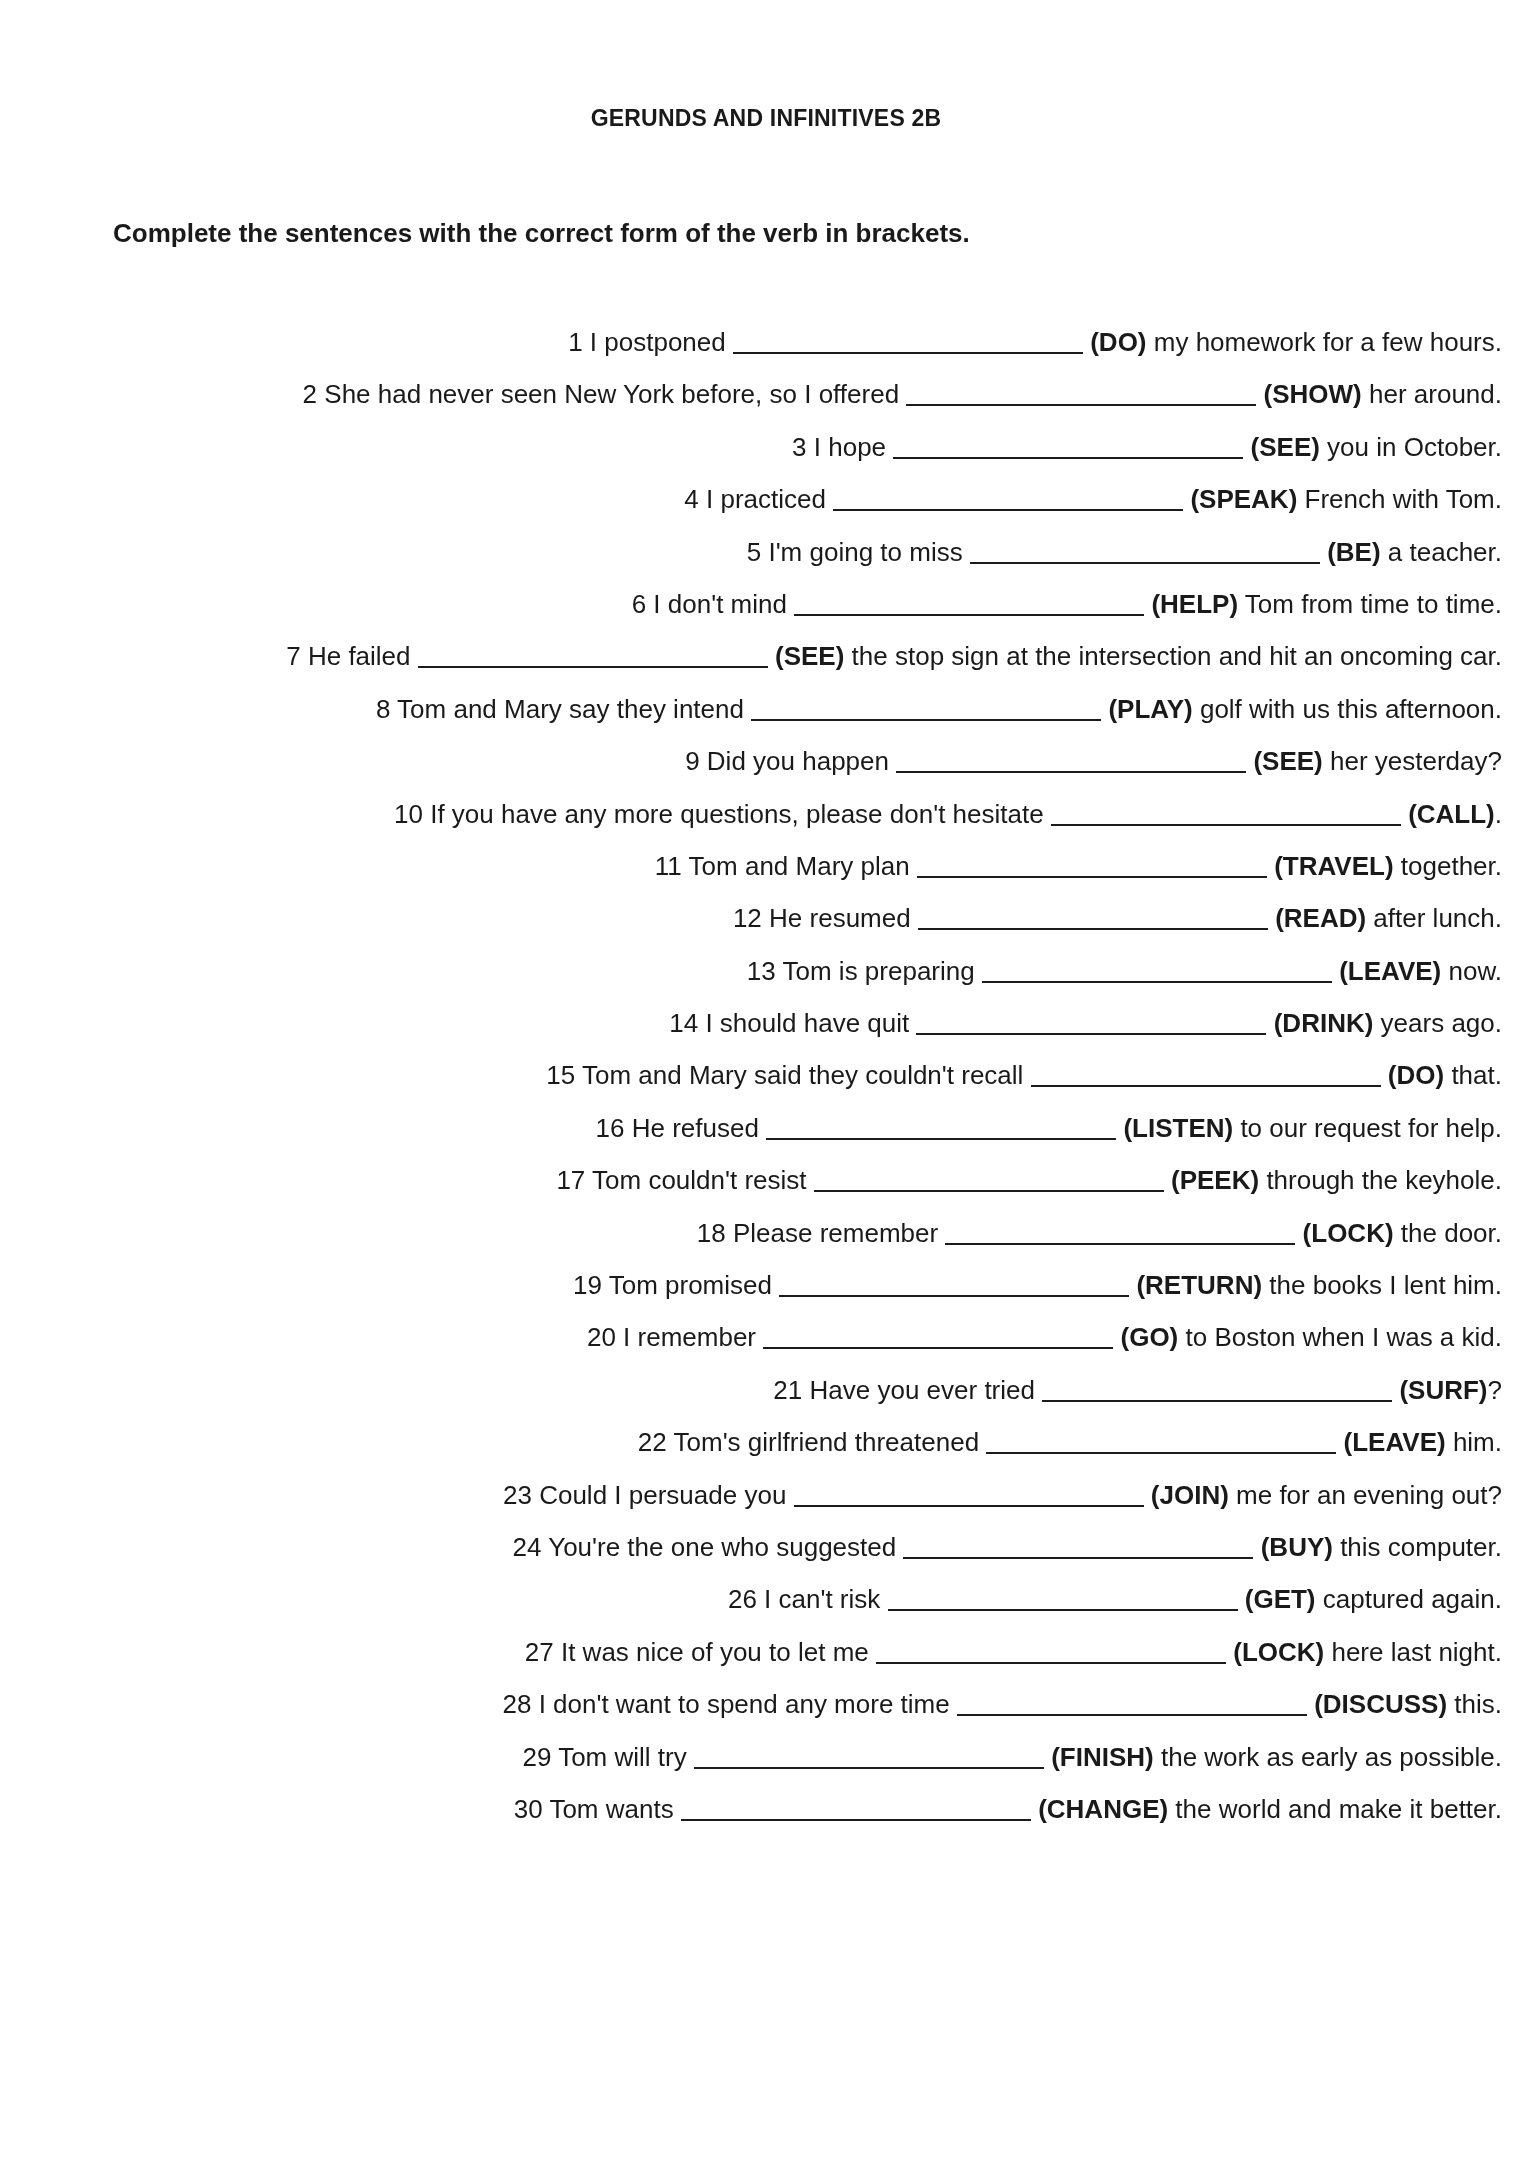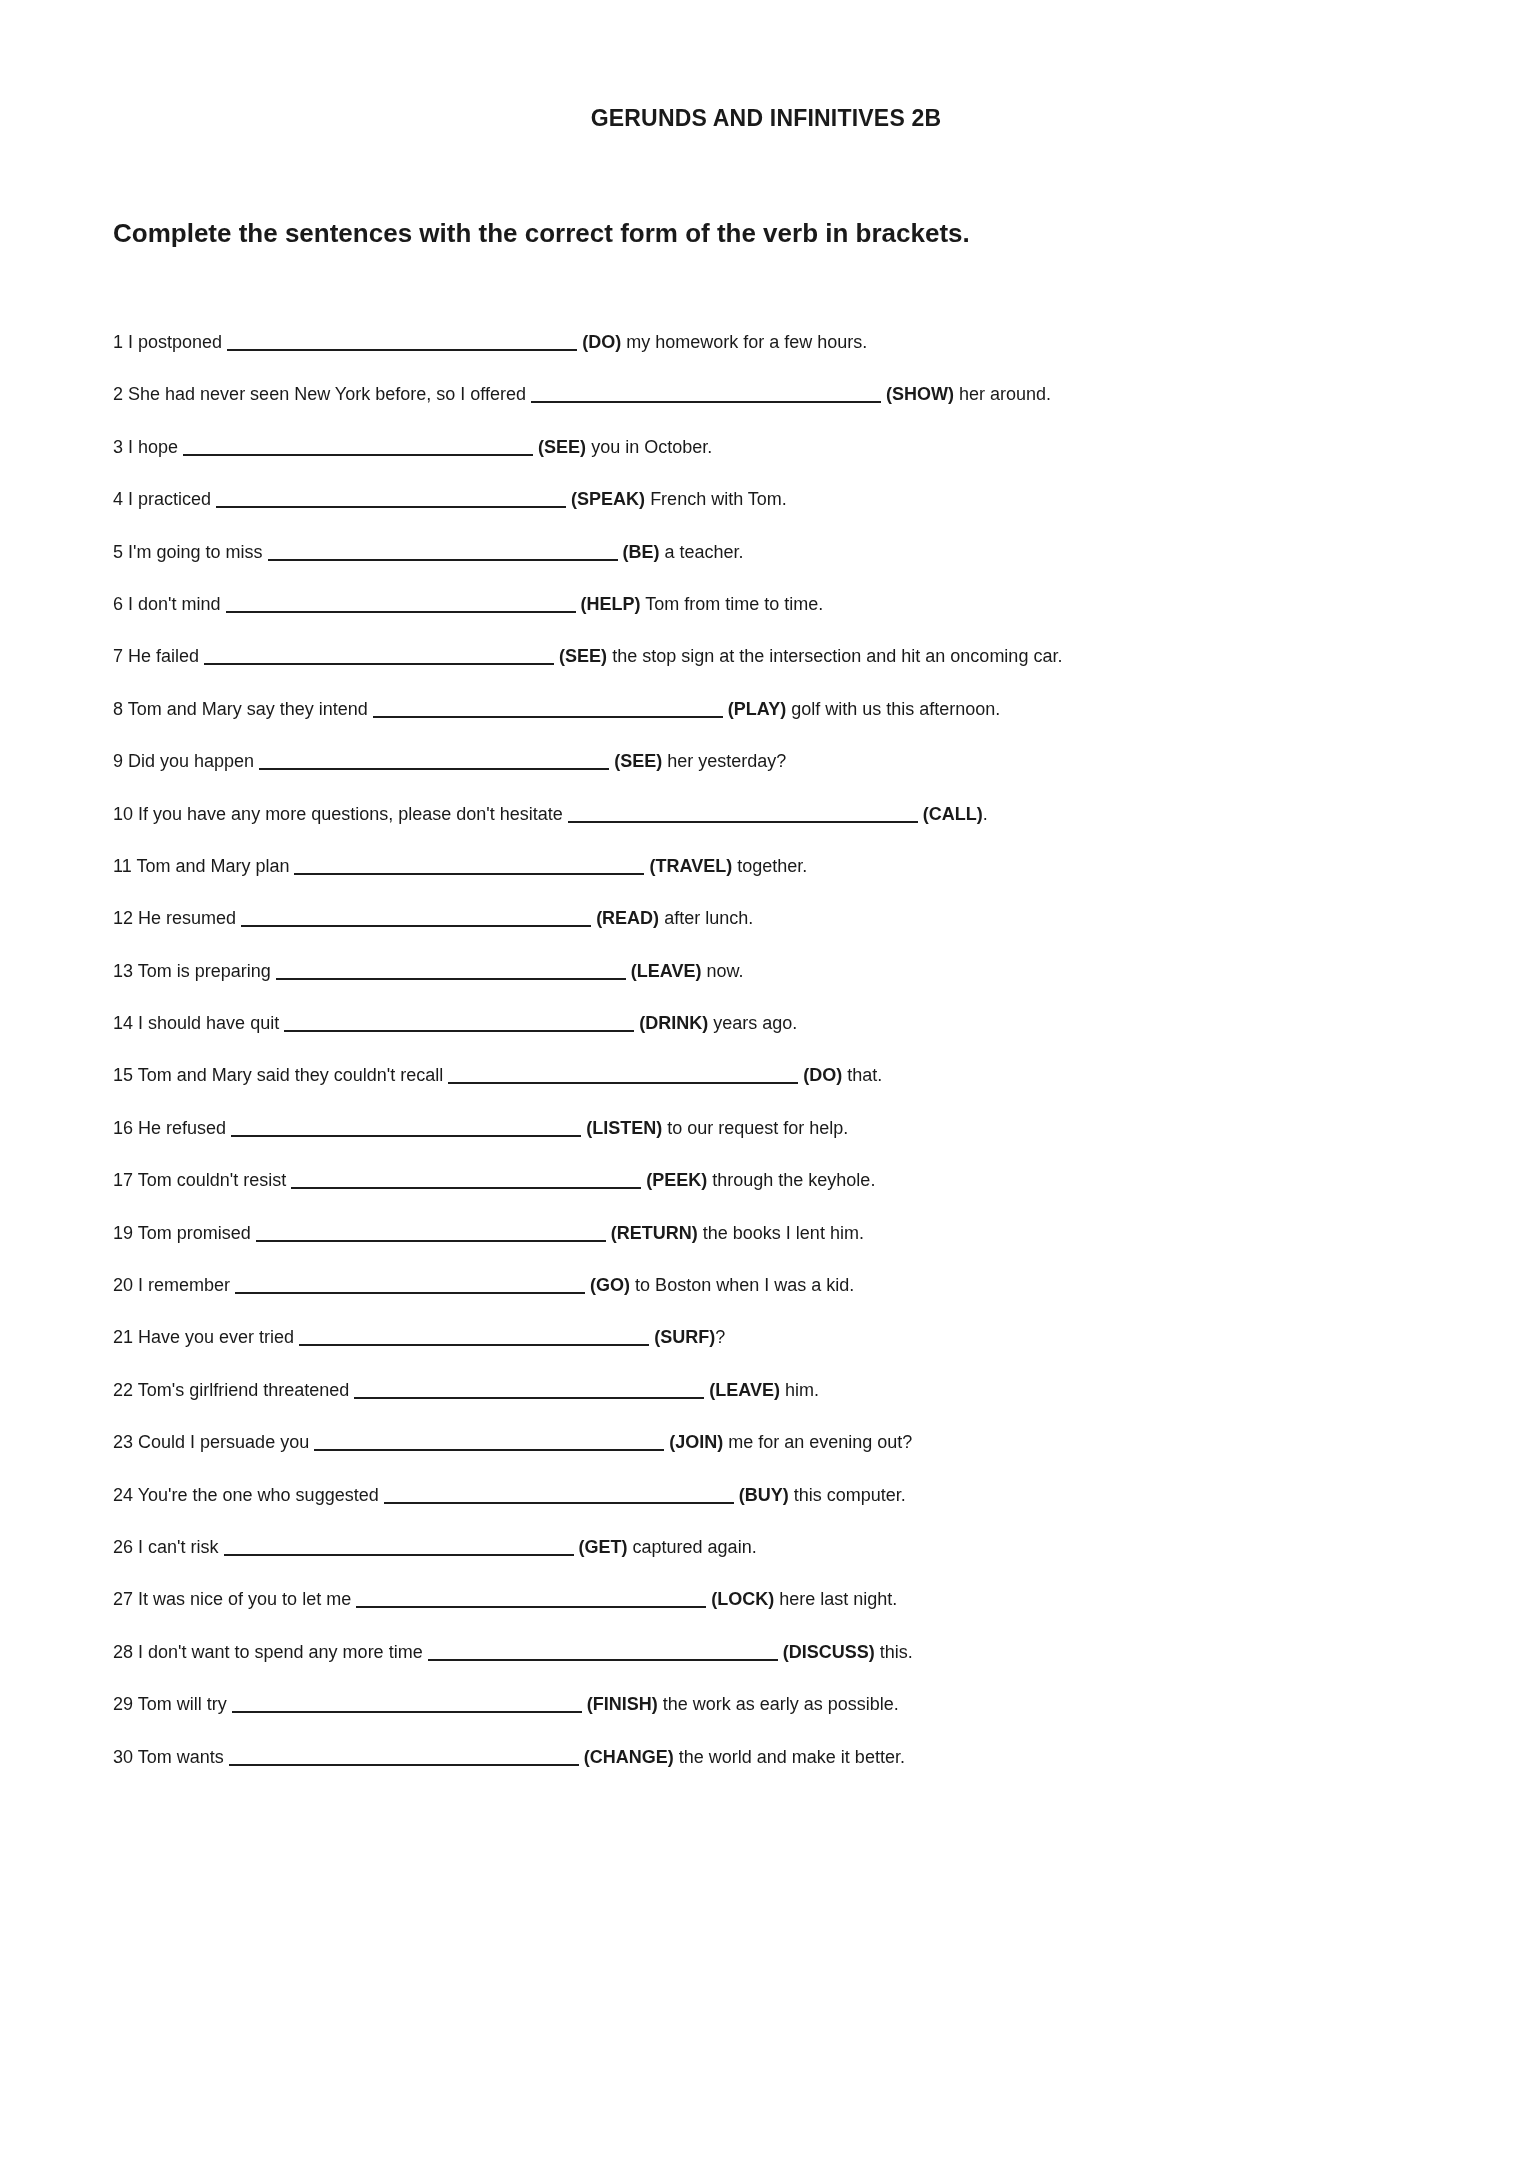--- a/index.html
+++ b/index.html
@@ -29,22 +29,23 @@
     font-size: 26px;
     font-weight: bold;
   }
   .sentences {
     position: absolute;
     top: 316px; left: 113px; right: 30px;
   }
   .sentence {
     height: 52.4px;
     line-height: 52.4px;
-    font-size: 18px;
+    font-size: 26px;
     white-space: pre;
+    text-align: right;
   }
   .blank {
     display: inline-block;
     width: 350px;
     height: 0;
     border-bottom: 2px solid #1c1c1c;
     position: relative;
     top: 3px;
   }
   .verb { font-weight: bold; }
@@ -88,20 +89,21 @@
       <div class="sentence"><span class="num">8</span> <span class="pre">Tom and Mary say they intend</span> <span class="blank"></span> <span class="verb">(PLAY)</span><span class="post"> golf with us this afternoon.</span></div>
       <div class="sentence"><span class="num">9</span> <span class="pre">Did you happen</span> <span class="blank"></span> <span class="verb">(SEE)</span><span class="post"> her yesterday?</span></div>
       <div class="sentence"><span class="num">10</span> <span class="pre">If you have any more questions, please don't hesitate</span> <span class="blank"></span> <span class="verb">(CALL)</span><span class="post">.</span></div>
       <div class="sentence"><span class="num">11</span> <span class="pre">Tom and Mary plan</span> <span class="blank"></span> <span class="verb">(TRAVEL)</span><span class="post"> together.</span></div>
       <div class="sentence"><span class="num">12</span> <span class="pre">He resumed</span> <span class="blank"></span> <span class="verb">(READ)</span><span class="post"> after lunch.</span></div>
       <div class="sentence"><span class="num">13</span> <span class="pre">Tom is preparing</span> <span class="blank"></span> <span class="verb">(LEAVE)</span><span class="post"> now.</span></div>
       <div class="sentence"><span class="num">14</span> <span class="pre">I should have quit</span> <span class="blank"></span> <span class="verb">(DRINK)</span><span class="post"> years ago.</span></div>
       <div class="sentence"><span class="num">15</span> <span class="pre">Tom and Mary said they couldn't recall</span> <span class="blank"></span> <span class="verb">(DO)</span><span class="post"> that.</span></div>
       <div class="sentence"><span class="num">16</span> <span class="pre">He refused</span> <span class="blank"></span> <span class="verb">(LISTEN)</span><span class="post"> to our request for help.</span></div>
       <div class="sentence"><span class="num">17</span> <span class="pre">Tom couldn't resist</span> <span class="blank"></span> <span class="verb">(PEEK)</span><span class="post"> through the keyhole.</span></div>
+      <div class="sentence"><span class="num">18</span> <span class="pre">Please remember</span> <span class="blank"></span> <span class="verb">(LOCK)</span><span class="post"> the door.</span></div>
       <div class="sentence"><span class="num">19</span> <span class="pre">Tom promised</span> <span class="blank"></span> <span class="verb">(RETURN)</span><span class="post"> the books I lent him.</span></div>
       <div class="sentence"><span class="num">20</span> <span class="pre">I remember</span> <span class="blank"></span> <span class="verb">(GO)</span><span class="post"> to Boston when I was a kid.</span></div>
       <div class="sentence"><span class="num">21</span> <span class="pre">Have you ever tried</span> <span class="blank"></span> <span class="verb">(SURF)</span><span class="post">?</span></div>
       <div class="sentence"><span class="num">22</span> <span class="pre">Tom's girlfriend threatened</span> <span class="blank"></span> <span class="verb">(LEAVE)</span><span class="post"> him.</span></div>
       <div class="sentence"><span class="num">23</span> <span class="pre">Could I persuade you</span> <span class="blank"></span> <span class="verb">(JOIN)</span><span class="post"> me for an evening out?</span></div>
       <div class="sentence"><span class="num">24</span> <span class="pre">You're the one who suggested</span> <span class="blank"></span> <span class="verb">(BUY)</span><span class="post"> this computer.</span></div>
       <div class="sentence"><span class="num">26</span> <span class="pre">I can't risk</span> <span class="blank"></span> <span class="verb">(GET)</span><span class="post"> captured again.</span></div>
       <div class="sentence"><span class="num">27</span> <span class="pre">It was nice of you to let me</span> <span class="blank"></span> <span class="verb">(LOCK)</span><span class="post"> here last night.</span></div>
       <div class="sentence"><span class="num">28</span> <span class="pre">I don't want to spend any more time</span> <span class="blank"></span> <span class="verb">(DISCUSS)</span><span class="post"> this.</span></div>
       <div class="sentence"><span class="num">29</span> <span class="pre">Tom will try</span> <span class="blank"></span> <span class="verb">(FINISH)</span><span class="post"> the work as early as possible.</span></div>

